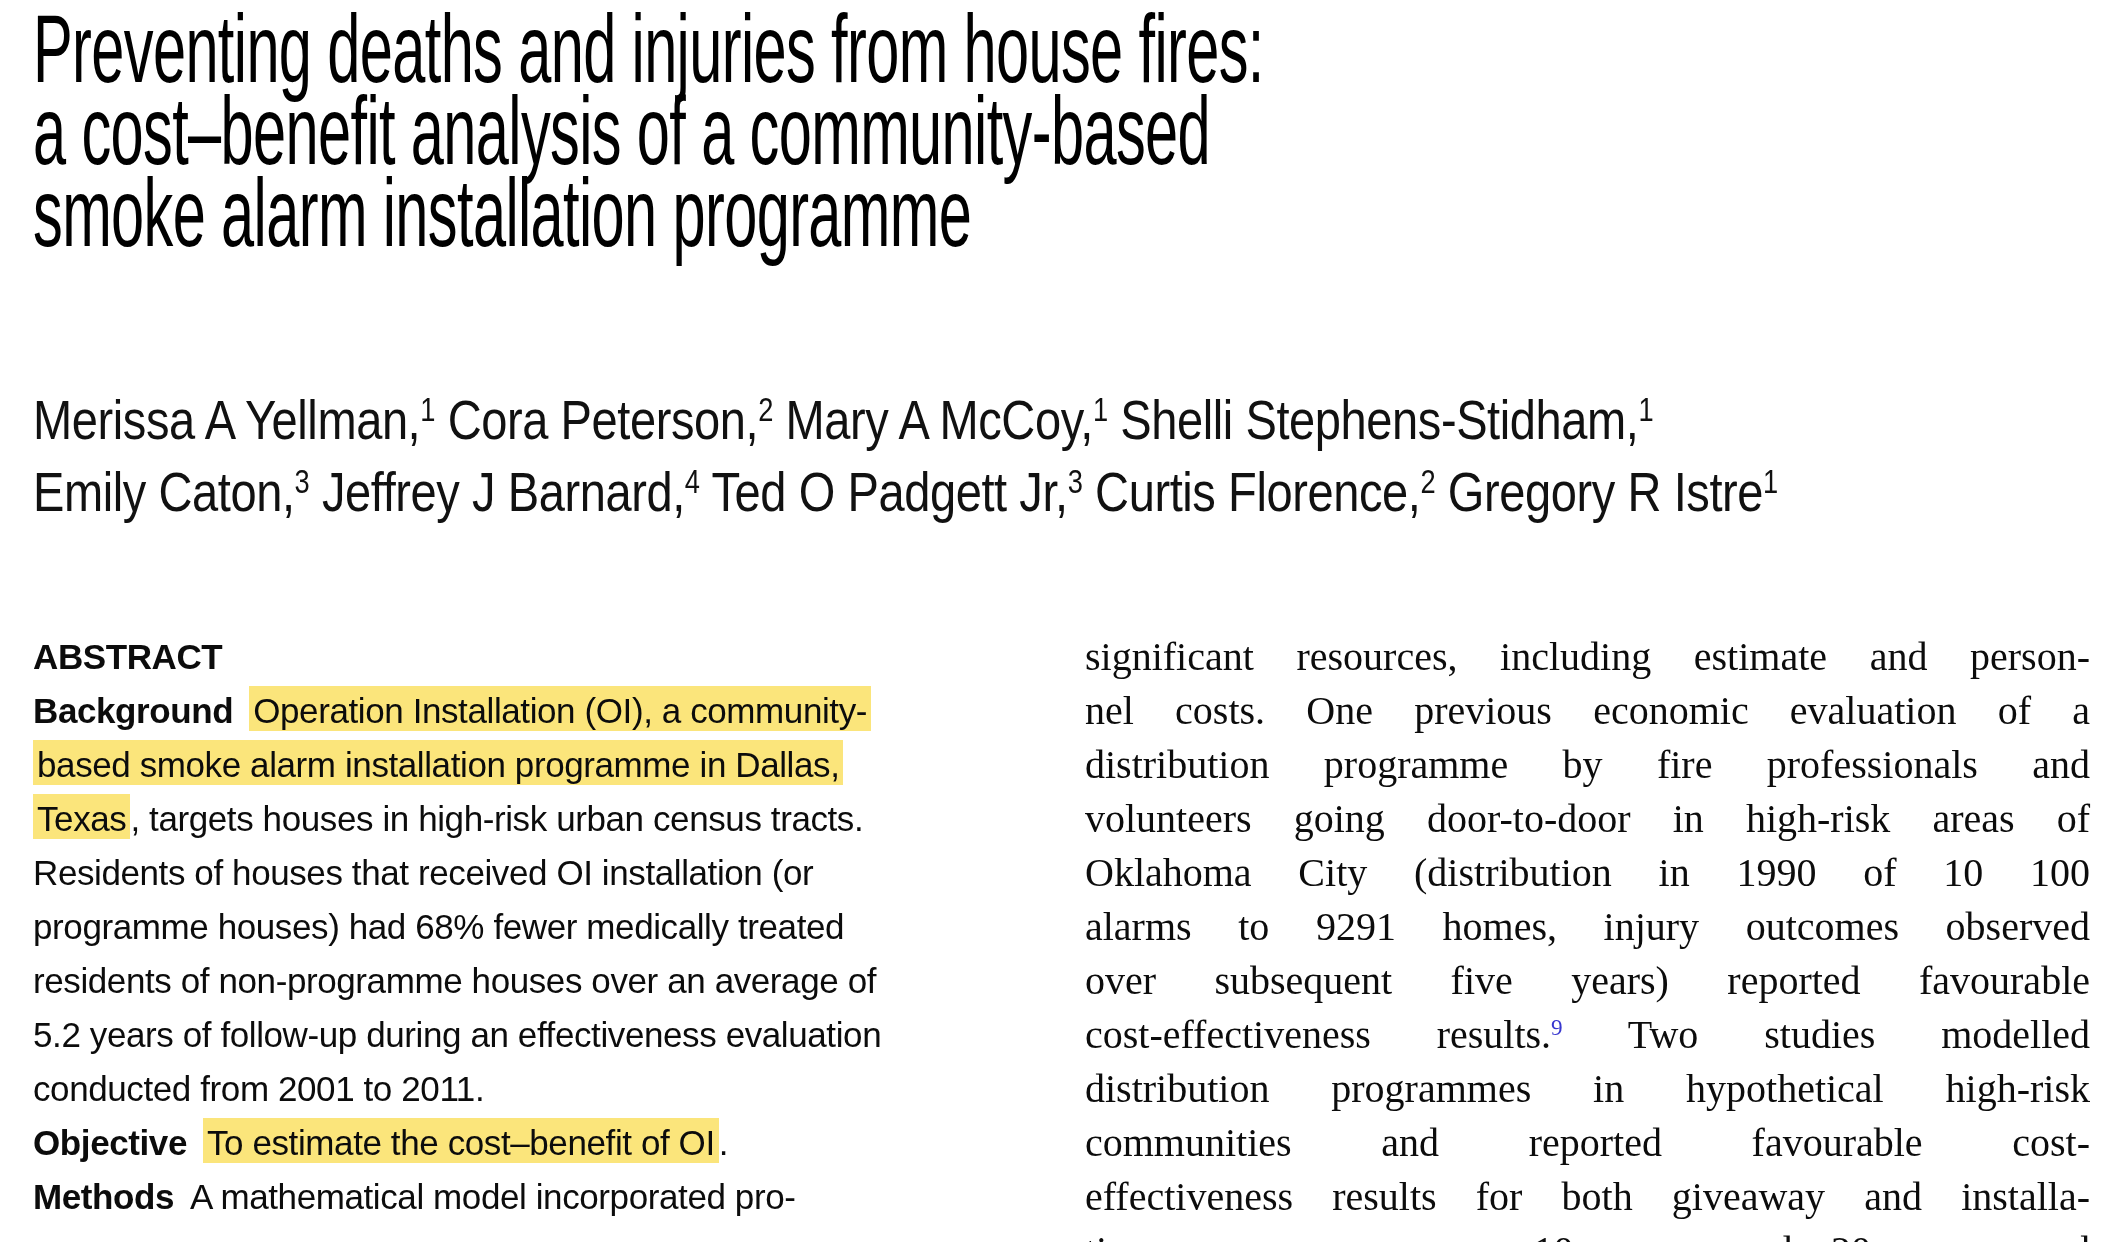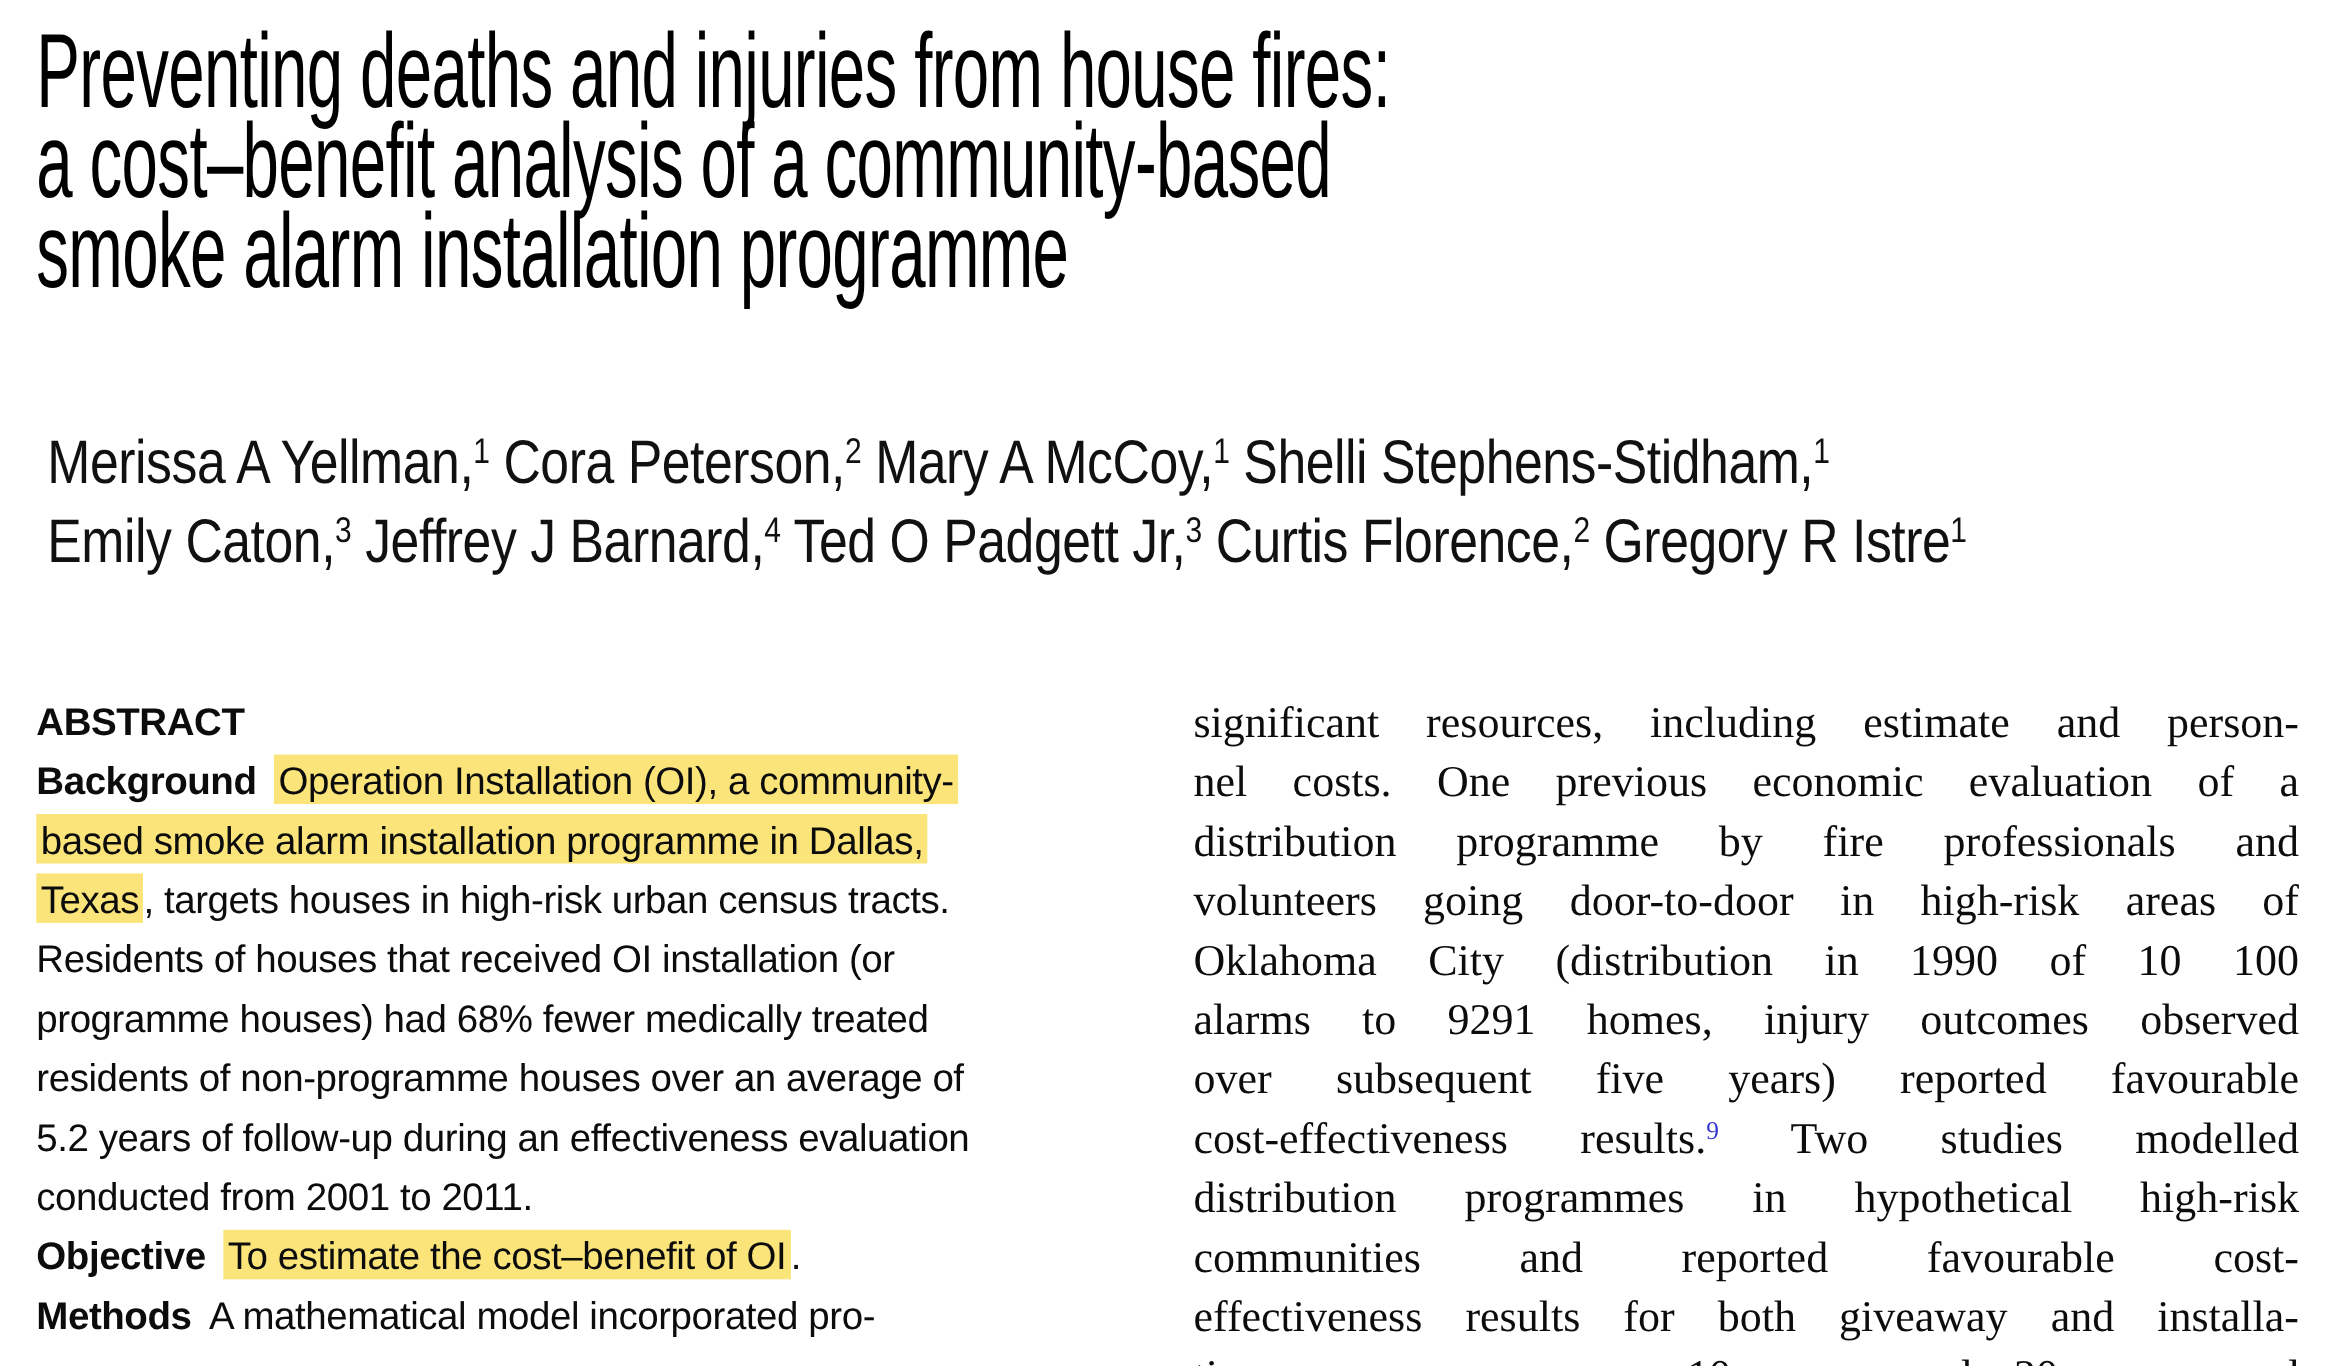--- a/index.html
+++ b/index.html
@@ -8,32 +8,32 @@
     background: #ffffff;
     color: #0c0c0c;
     overflow: hidden;
     position: relative;
     font-family: "Liberation Sans", sans-serif;
   }
   .abs-pos { position: absolute; }
   .line { white-space: nowrap; }
 
   
-  #title { left: 33px; top: 24px; }
+  #title { left: 33px; top: 8px; }
   #title .line {
     font-size: 96px;
     line-height: 82px;
     color: #000;
     transform: scaleX(0.62);
     transform-origin: left top;
     letter-spacing: -1px;
   }
 
   
-  #authors { left: 43px; top: 388px; }
+  #authors { left: 33px; top: 388px; }
   #authors .line {
     font-size: 56px;
     line-height: 63px;
     color: #111;
     transform: scaleX(0.84);
     transform-origin: left top;
     letter-spacing: -0.5px;
   }
 
   

